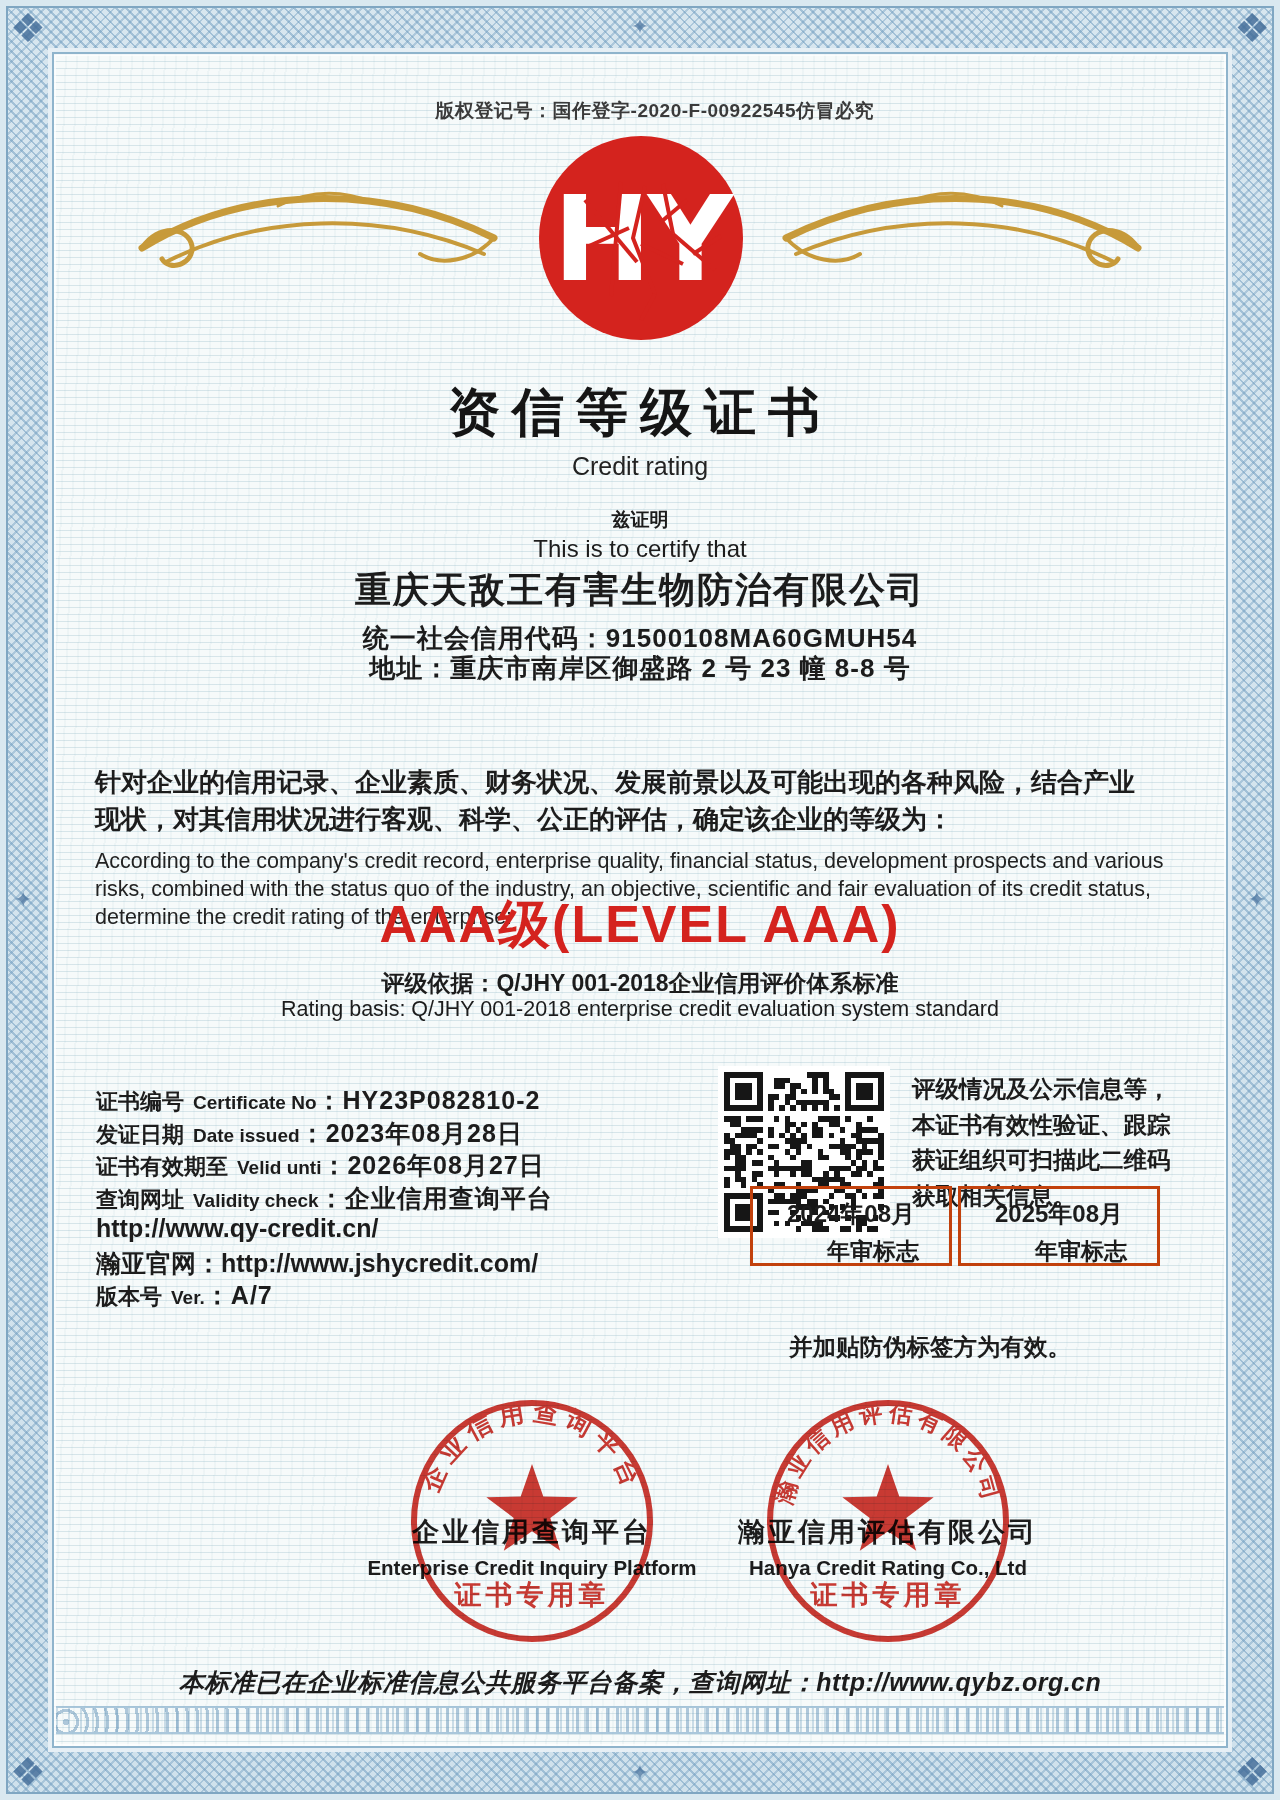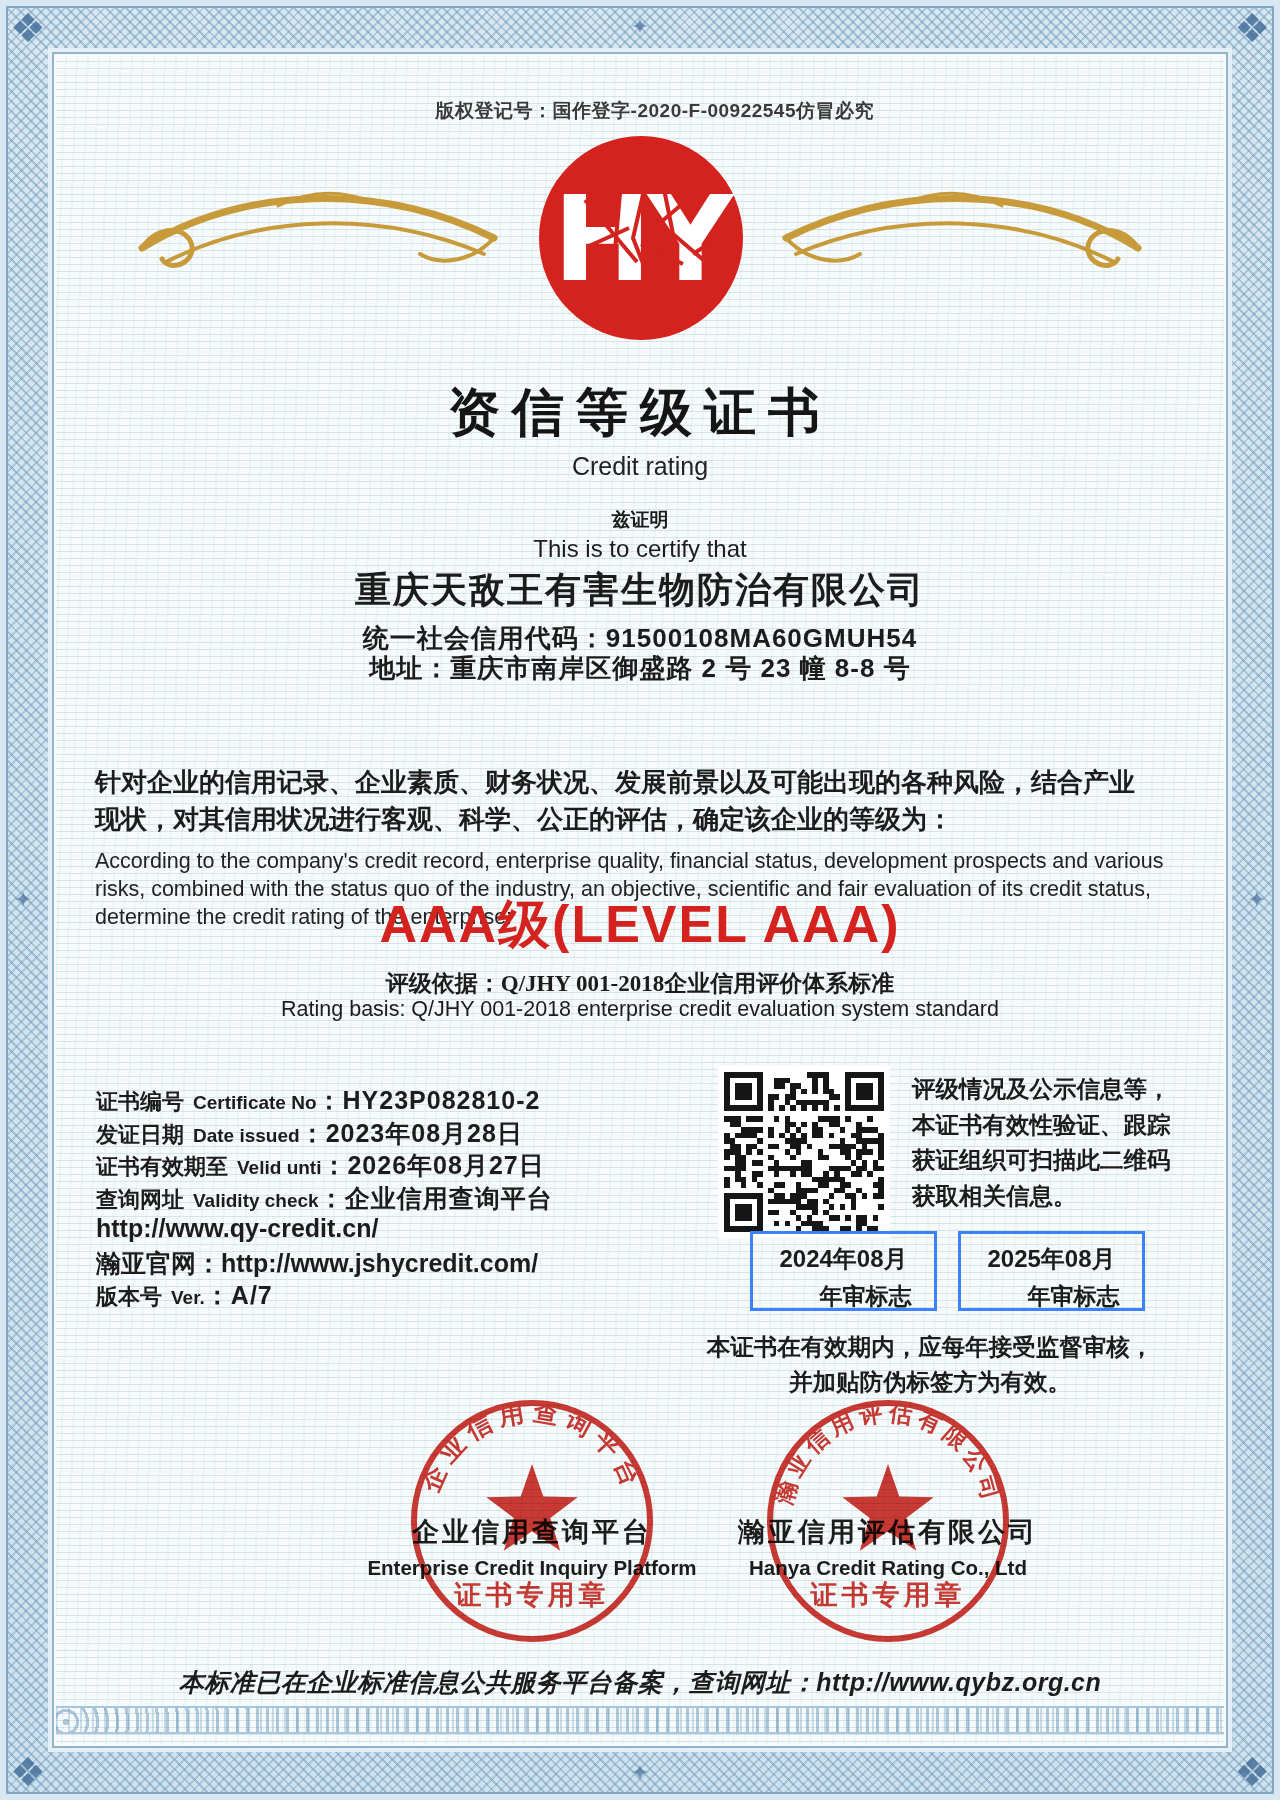--- a/index.html
+++ b/index.html
@@ -48,34 +48,34 @@
   .title-en{top:452px;font-size:25px;font-weight:500;color:#222;}
   .certify-zh{top:500px;font-size:19px;font-weight:600;margin-top:7px;}
   .certify-en{top:535px;font-size:24px;font-weight:500;}
   .company{top:566px;font-size:36px;font-weight:800;letter-spacing:2px;}
   .code-line{top:621px;font-size:26px;font-weight:700;letter-spacing:1px;}
   .addr-line{top:651px;font-size:26px;font-weight:700;letter-spacing:1px;}
   .statement{left:95px;top:736px;width:1094px;margin-top:28px;}
   .statement .zh{font-size:26px;font-weight:600;line-height:37px;text-align:justify;}
   .statement .en{margin-top:9px;font-size:21.5px;font-weight:400;line-height:28px;color:#222;}
   .aaa{top:890px;font-size:52px;font-weight:800;letter-spacing:2px;}
-  .basis-zh{top:968px;font-size:23px;font-weight:700;font-family:Liberation Serif, serif;}
+  .basis-zh{top:968px;font-size:23px;font-weight:700;}
   .basis-en{top:997px;font-size:21.5px;font-weight:500;}
   .details{left:96px;top:1084px;width:580px;}
   .d-line{display:flex;align-items:baseline;height:32.5px;white-space:nowrap;}
   .d-zh{font-size:22px;font-weight:700;}
   .d-en{font-size:19px;font-weight:600;margin-left:9px;}
   .d-val{font-size:25px;font-weight:600;letter-spacing:1px;}
   .d-plain{font-size:25px;font-weight:600;}
   
   .qr-box{left:718px;top:1066px;width:172px;height:172px;}
   #qr-svg{width:100%;height:100%;background:#fff;padding:6px;display:block;fill:#161616;shape-rendering:crispEdges;}
   .qr-panel{left:912px;top:1072px;width:276px;font-size:23.5px;font-weight:600;line-height:35.5px;}
   
-  .audit-box{top:1231px;width:187px;height:80px;border:3px solid #3b82f6;text-align:center;padding-top:9px;}
+  .audit-box{top:1186px;width:202px;height:80px;border:3px solid #c2410c;text-align:center;padding-top:9px;}
   .audit-box .l1{font-size:24px;font-weight:600;}
   .audit-box .l2{font-size:23px;font-weight:700;margin-top:6px;margin-left:44px;}
   .b1{left:750px}.b2{left:958px}
   .note{left:650px;top:1330px;width:560px;text-align:center;font-size:23.5px;font-weight:600;line-height:35px;}
   
   .org{position:absolute;top:1514px;width:440px;text-align:center;z-index:2;}
   .org .zh{font-size:27px;font-weight:800;letter-spacing:3px;}
   .org .en{font-size:20.5px;font-weight:600;margin-top:6px;}
   .org-left{left:312px}.org-right{left:668px}
   .seal{position:absolute;top:1390px;width:262px;height:262px;z-index:3;mix-blend-mode:multiply;opacity:.92;pointer-events:none;}
@@ -582,21 +582,20 @@
 
   <div class="abs audit-box b1">
     <div class="l1">2024年08月</div>
     <div class="l2">年审标志</div>
   </div>
   <div class="abs audit-box b2">
     <div class="l1">2025年08月</div>
     <div class="l2">年审标志</div>
   </div>
   <div class="abs note">
-    <div>本证书在有效期内，应每年接受监督审核，</div>
     <div>并加贴防伪标签方为有效。</div>
   </div>
 
   <div class="org org-left">
     <div class="zh">企业信用查询平台</div>
     <div class="en">Enterprise Credit Inquiry Platform</div>
   </div>
   <div class="org org-right">
     <div class="zh">瀚亚信用评估有限公司</div>
     <div class="en">Hanya Credit Rating Co., Ltd</div>

